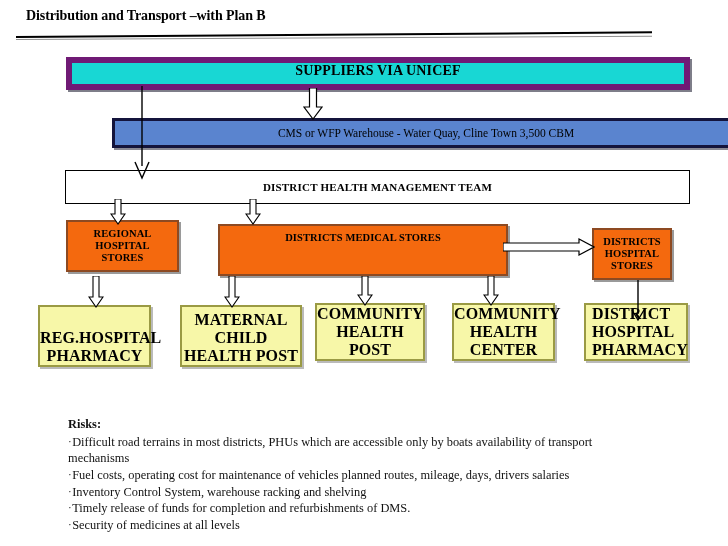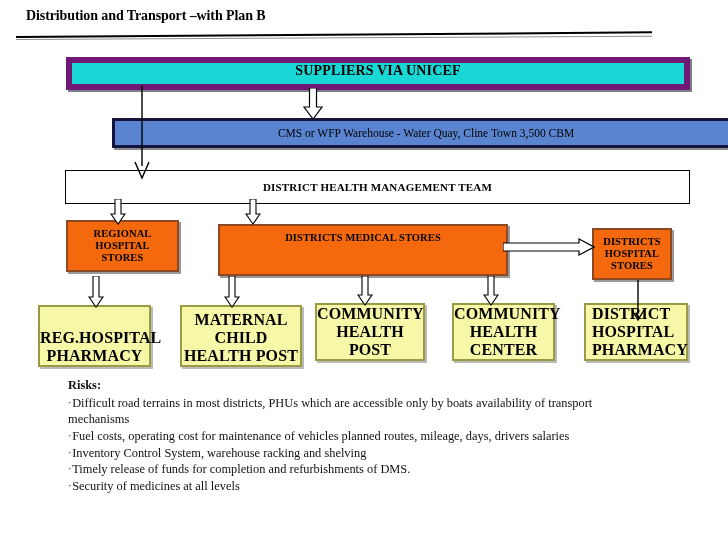--- a/index.html
+++ b/index.html
@@ -127,20 +127,21 @@
     left: 68px;
     top: 378px;
     width: 580px;
     font-size: 12.4px;
     color: #111111;
     line-height: 1.28;
   }
   .risks-heading {
     font-weight: bold;
     margin-bottom: 1px;
+    margin-top: 39px;
   }
   .risk-line {
     text-indent: 0;
   }
   .risk-line .bullet {
     font-size: 11px;
     vertical-align: 1px;
     padding-right: 0.5px;
   }
 </style>

